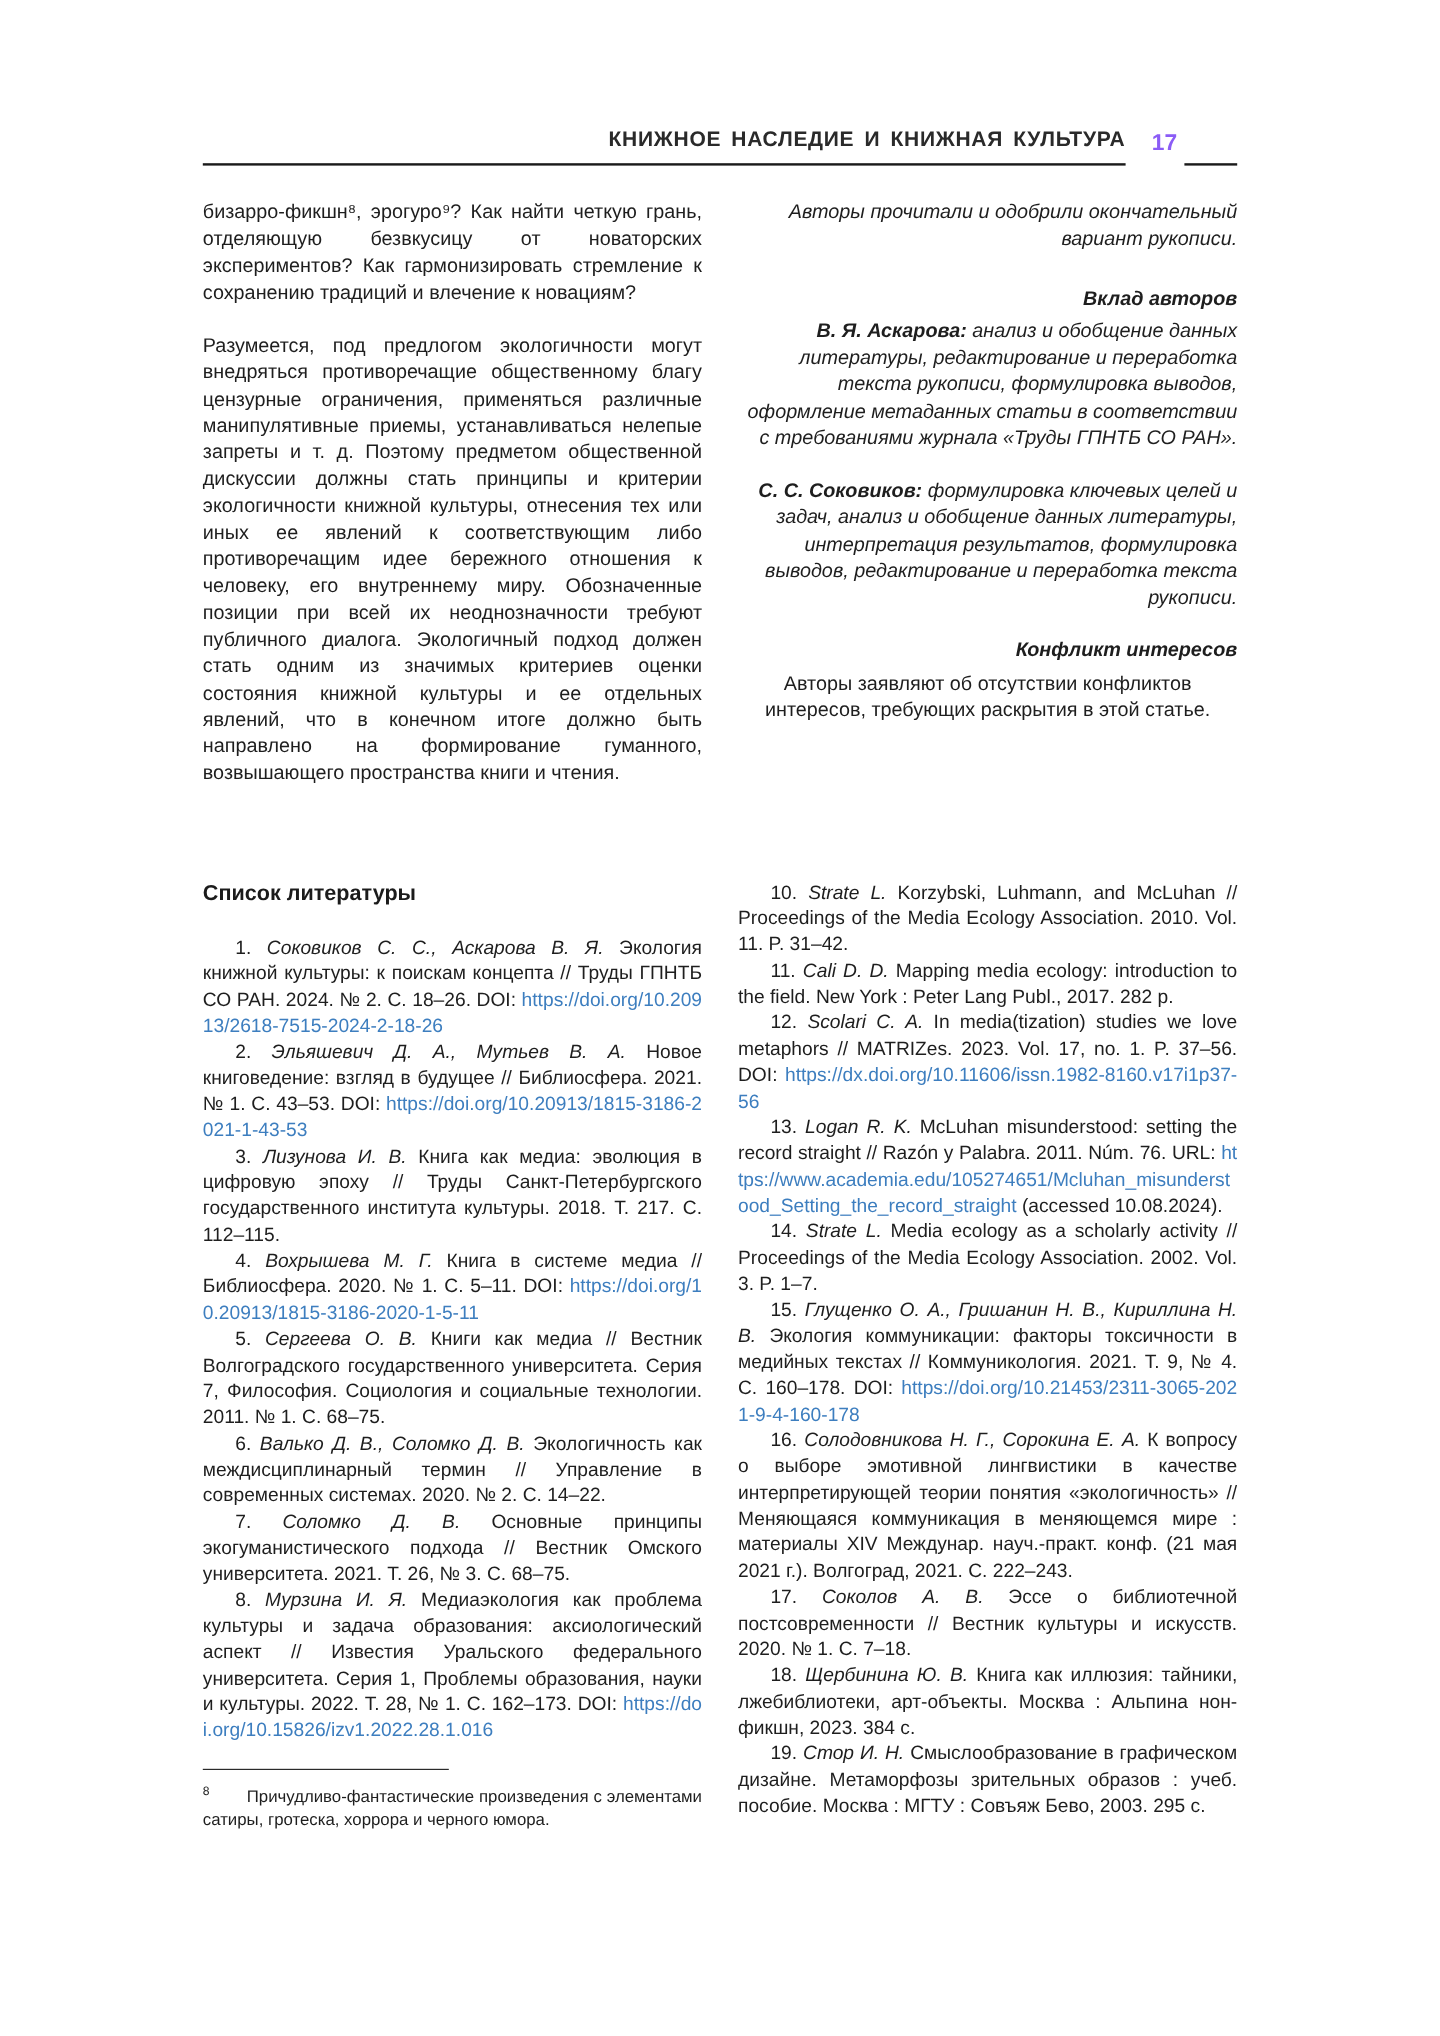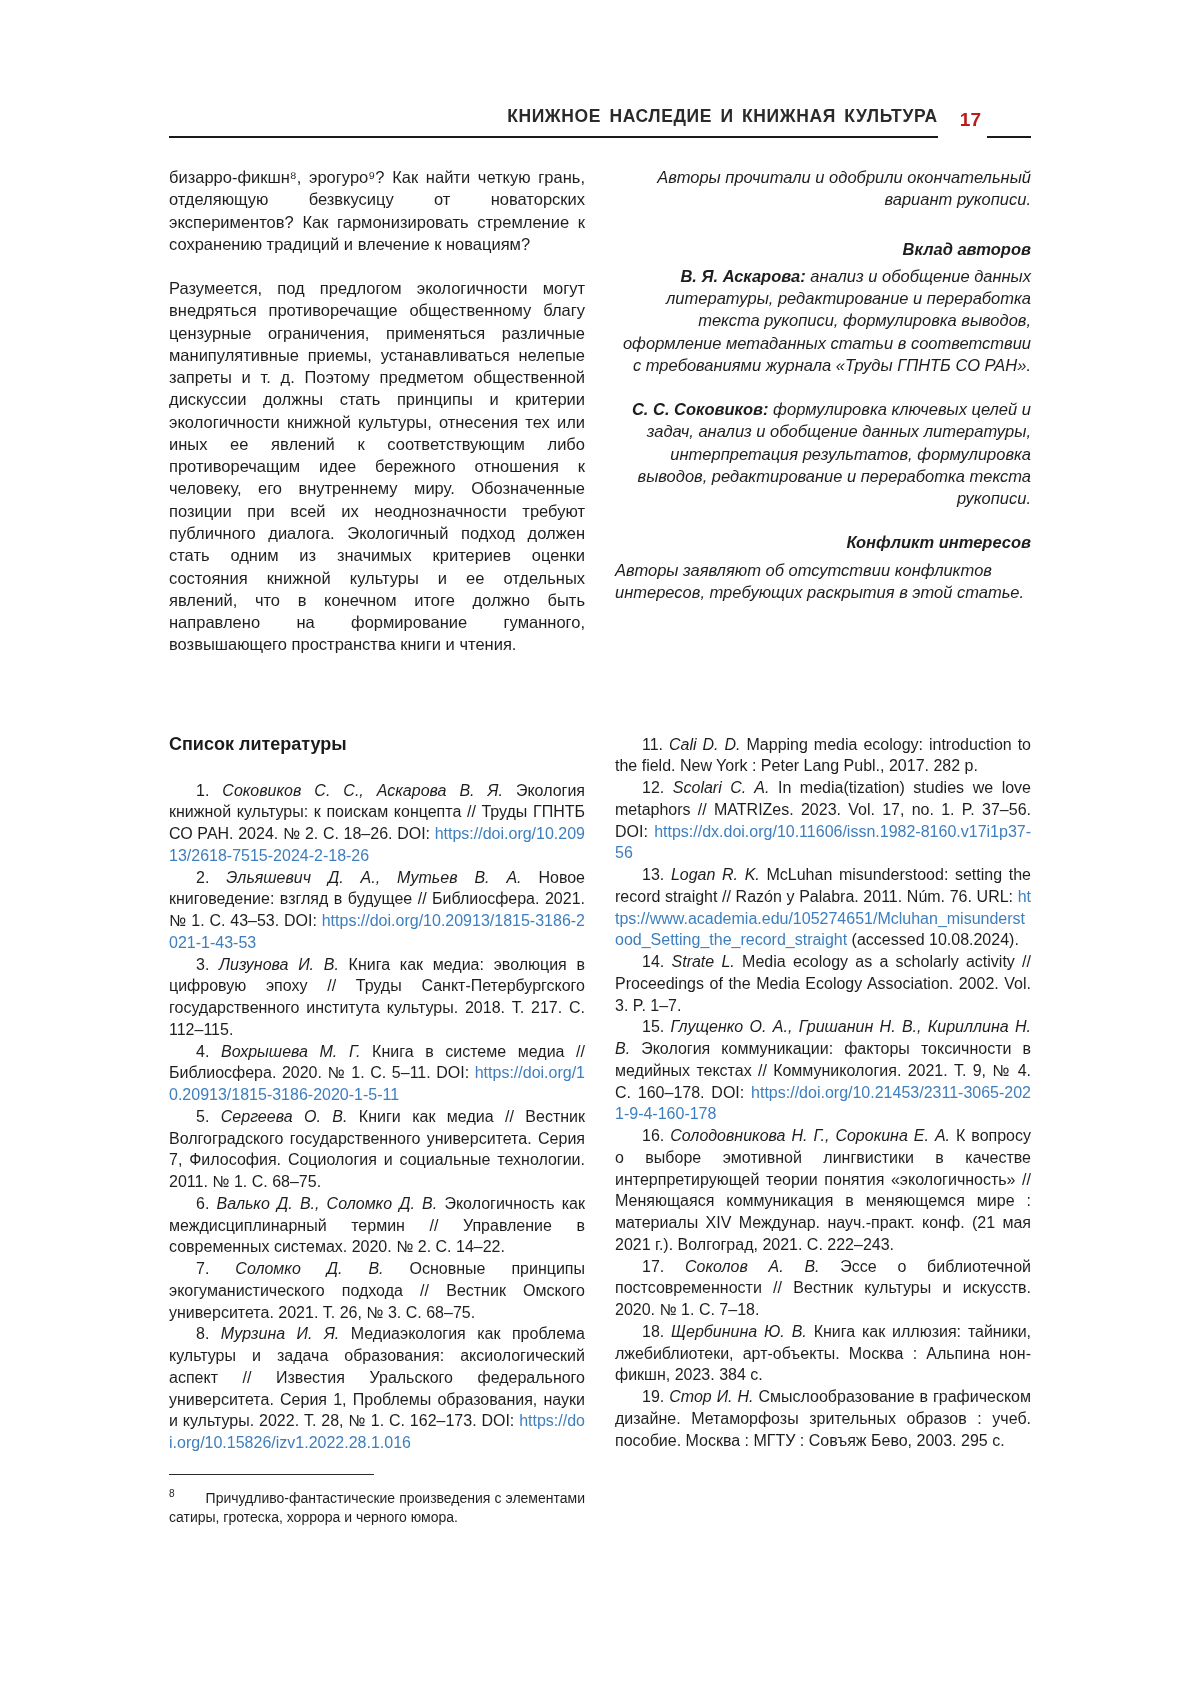--- a/index.html
+++ b/index.html
@@ -36,21 +36,21 @@
     font-size:17.5px;
     font-weight:600;
     letter-spacing:0.6px;
     color:#2a2a2a;
     word-spacing:3px;
   }
   .page-number{
     font-size:19px;
     font-weight:700;
     padding:0 6px 7px 22px;
-    color:#b91c1c;
+    color:#8b5cf6;
   }
   .header-tail{
     width:44px;
     align-self:flex-end;
     border-bottom:2.5px solid #1a1a1a;
     height:1px;
   }
   
   .cols{
     display:flex;
@@ -80,22 +80,21 @@
     margin-bottom:5px;
   }
   .contrib{
     font-style:italic;
     text-align:right;
     margin-bottom:22px;
   }
   .contrib-name{font-weight:700;}
   .conflict-heading{margin-top:22px;}
   .conflict-text{
-    font-style:italic;
-    text-align:left;
+    text-align:center;
   }
   
   .refs-row{margin-top:78px;}
   .refs-heading{
     font-size:18px;
     font-weight:700;
     color:#1b1b1b;
     margin-bottom:25px;
   }
   .ref{
@@ -196,20 +195,21 @@
             <div class="footnote"><sup>8</sup><span class="fn-text">Причудливо-фантастические произведения с элементами сатиры, гротеска, хоррора и черного юмора.</span></div>
 
           </div>
       </div>
     </div>
 
     <div class="col">
       <div>
 
 
+          <p class="ref"><span class="ref-num">10.</span> <i class="ref-authors">Strate L.</i><span> Korzybski, Luhmann, and McLuhan // Proceedings of the Media Ecology Association. 2010. Vol. 11. P. 31–42.</span></p>
 
           <p class="ref"><span class="ref-num">11.</span> <i class="ref-authors">Cali D. D.</i><span> Mapping media ecology: introduction to the field. New York : Peter Lang Publ., 2017. 282 p.</span></p>
 
           <p class="ref"><span class="ref-num">12.</span> <i class="ref-authors">Scolari C. A.</i><span> In media(tization) studies we love metaphors // MATRIZes. 2023. Vol. 17, no. 1. P. 37–56. DOI: </span><a class="ref-link">https://dx.doi.org/10.11606/issn.1982-8160.v17i1p37-56</a></p>
 
           <p class="ref"><span class="ref-num">13.</span> <i class="ref-authors">Logan R. K.</i><span> McLuhan misunderstood: setting the record straight // Razón y Palabra. 2011. Núm. 76. URL: </span><a class="ref-link">https://www.academia.edu/105274651/Mcluhan_misunderstood_Setting_the_record_straight</a><span> (accessed 10.08.2024).</span></p>
 
           <p class="ref"><span class="ref-num">14.</span> <i class="ref-authors">Strate L.</i><span> Media ecology as a scholarly activity // Proceedings of the Media Ecology Association. 2002. Vol. 3. P. 1–7.</span></p>
 
           <p class="ref"><span class="ref-num">15.</span> <i class="ref-authors">Глущенко О. А., Гришанин Н. В., Кириллина Н. В.</i><span> Экология коммуникации: факторы токсичности в медийных текстах // Коммуникология. 2021. Т. 9, № 4. С. 160–178. DOI: </span><a class="ref-link">https://doi.org/10.21453/2311-3065-2021-9-4-160-178</a></p>

